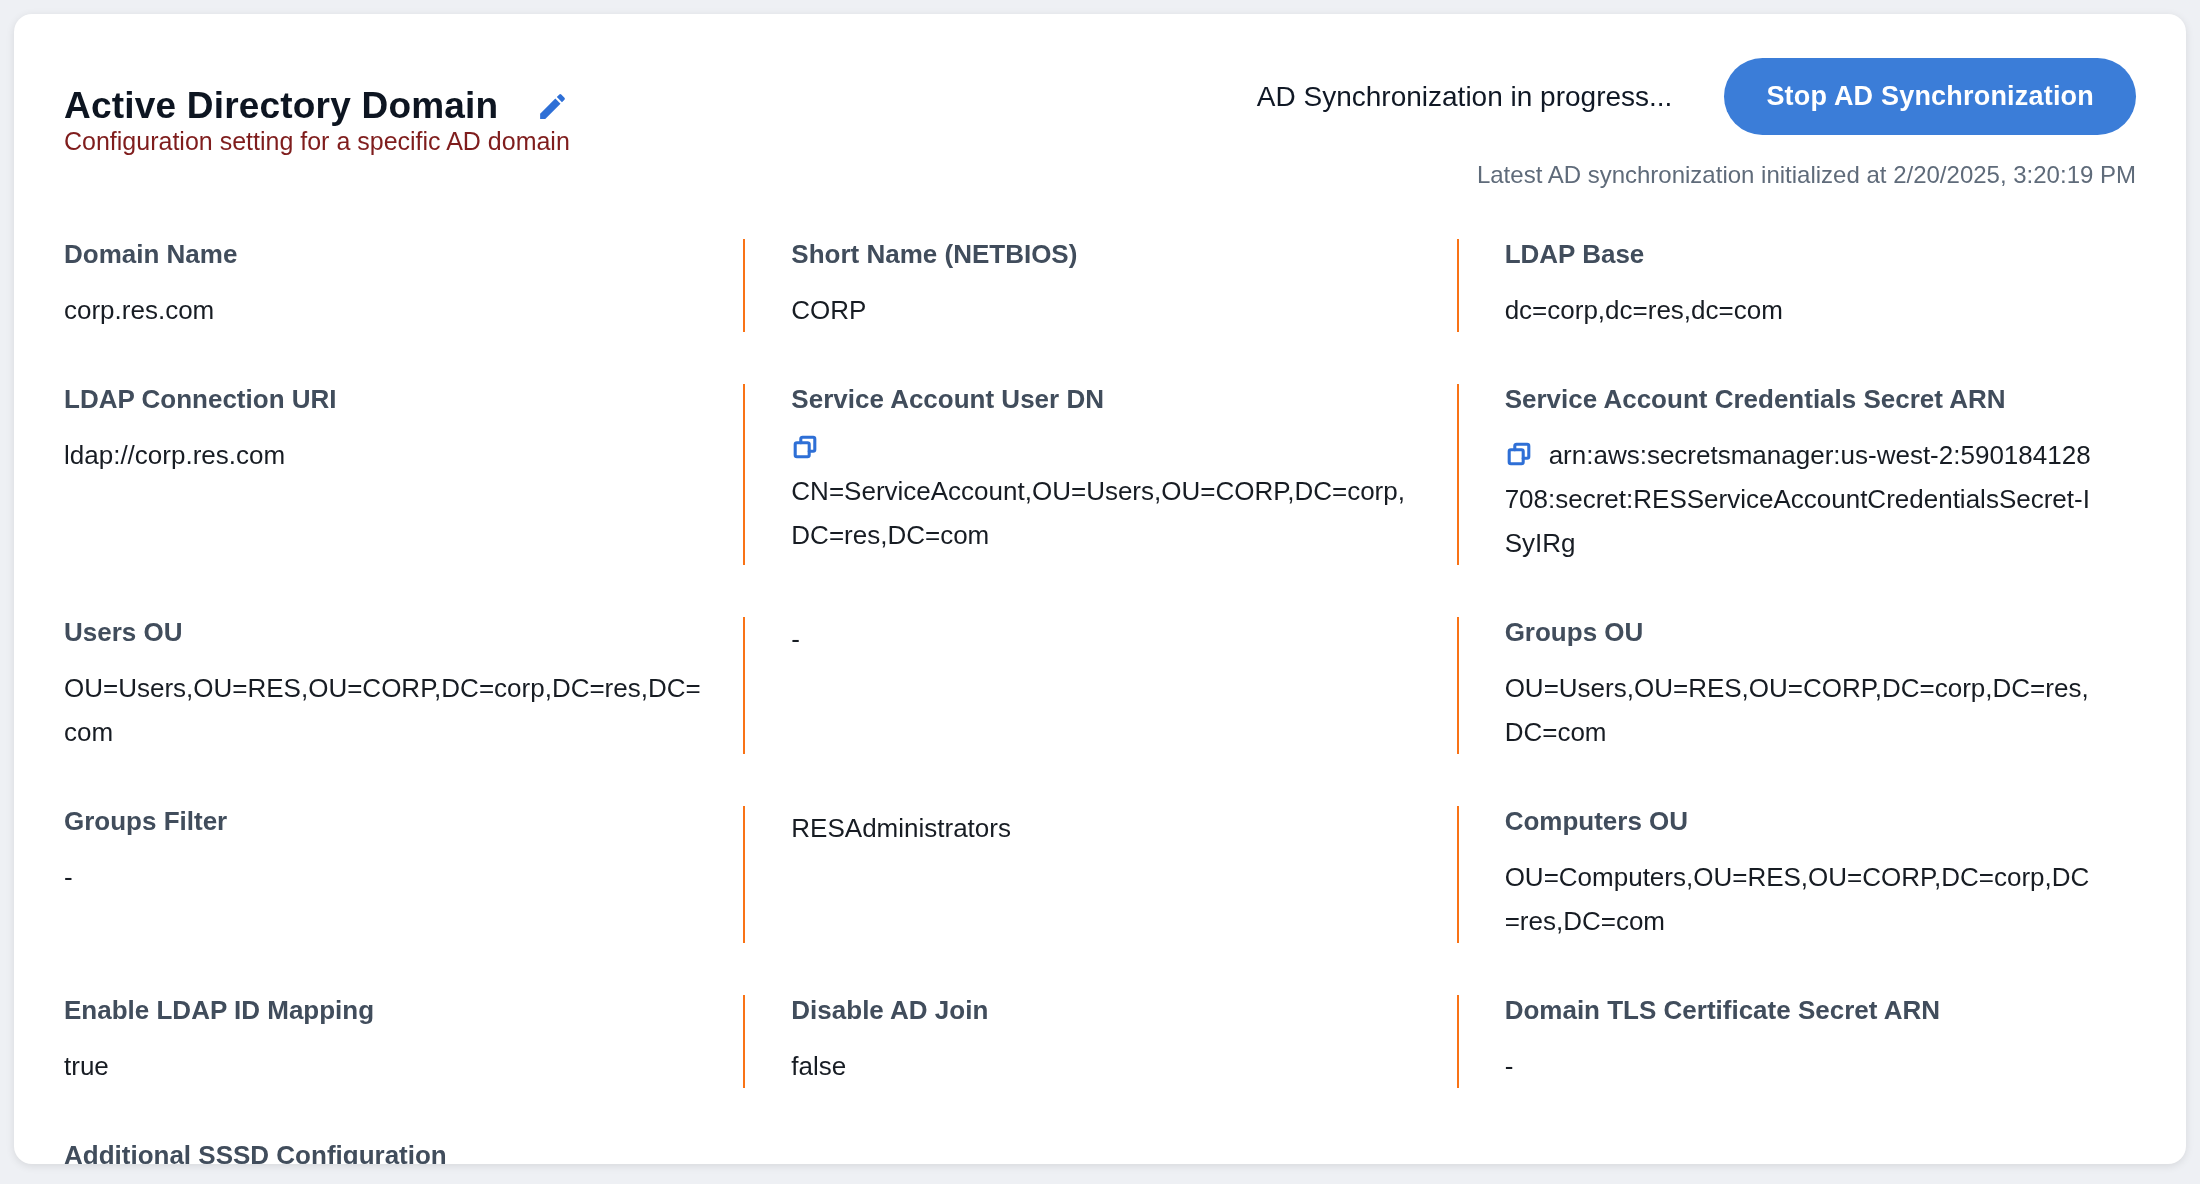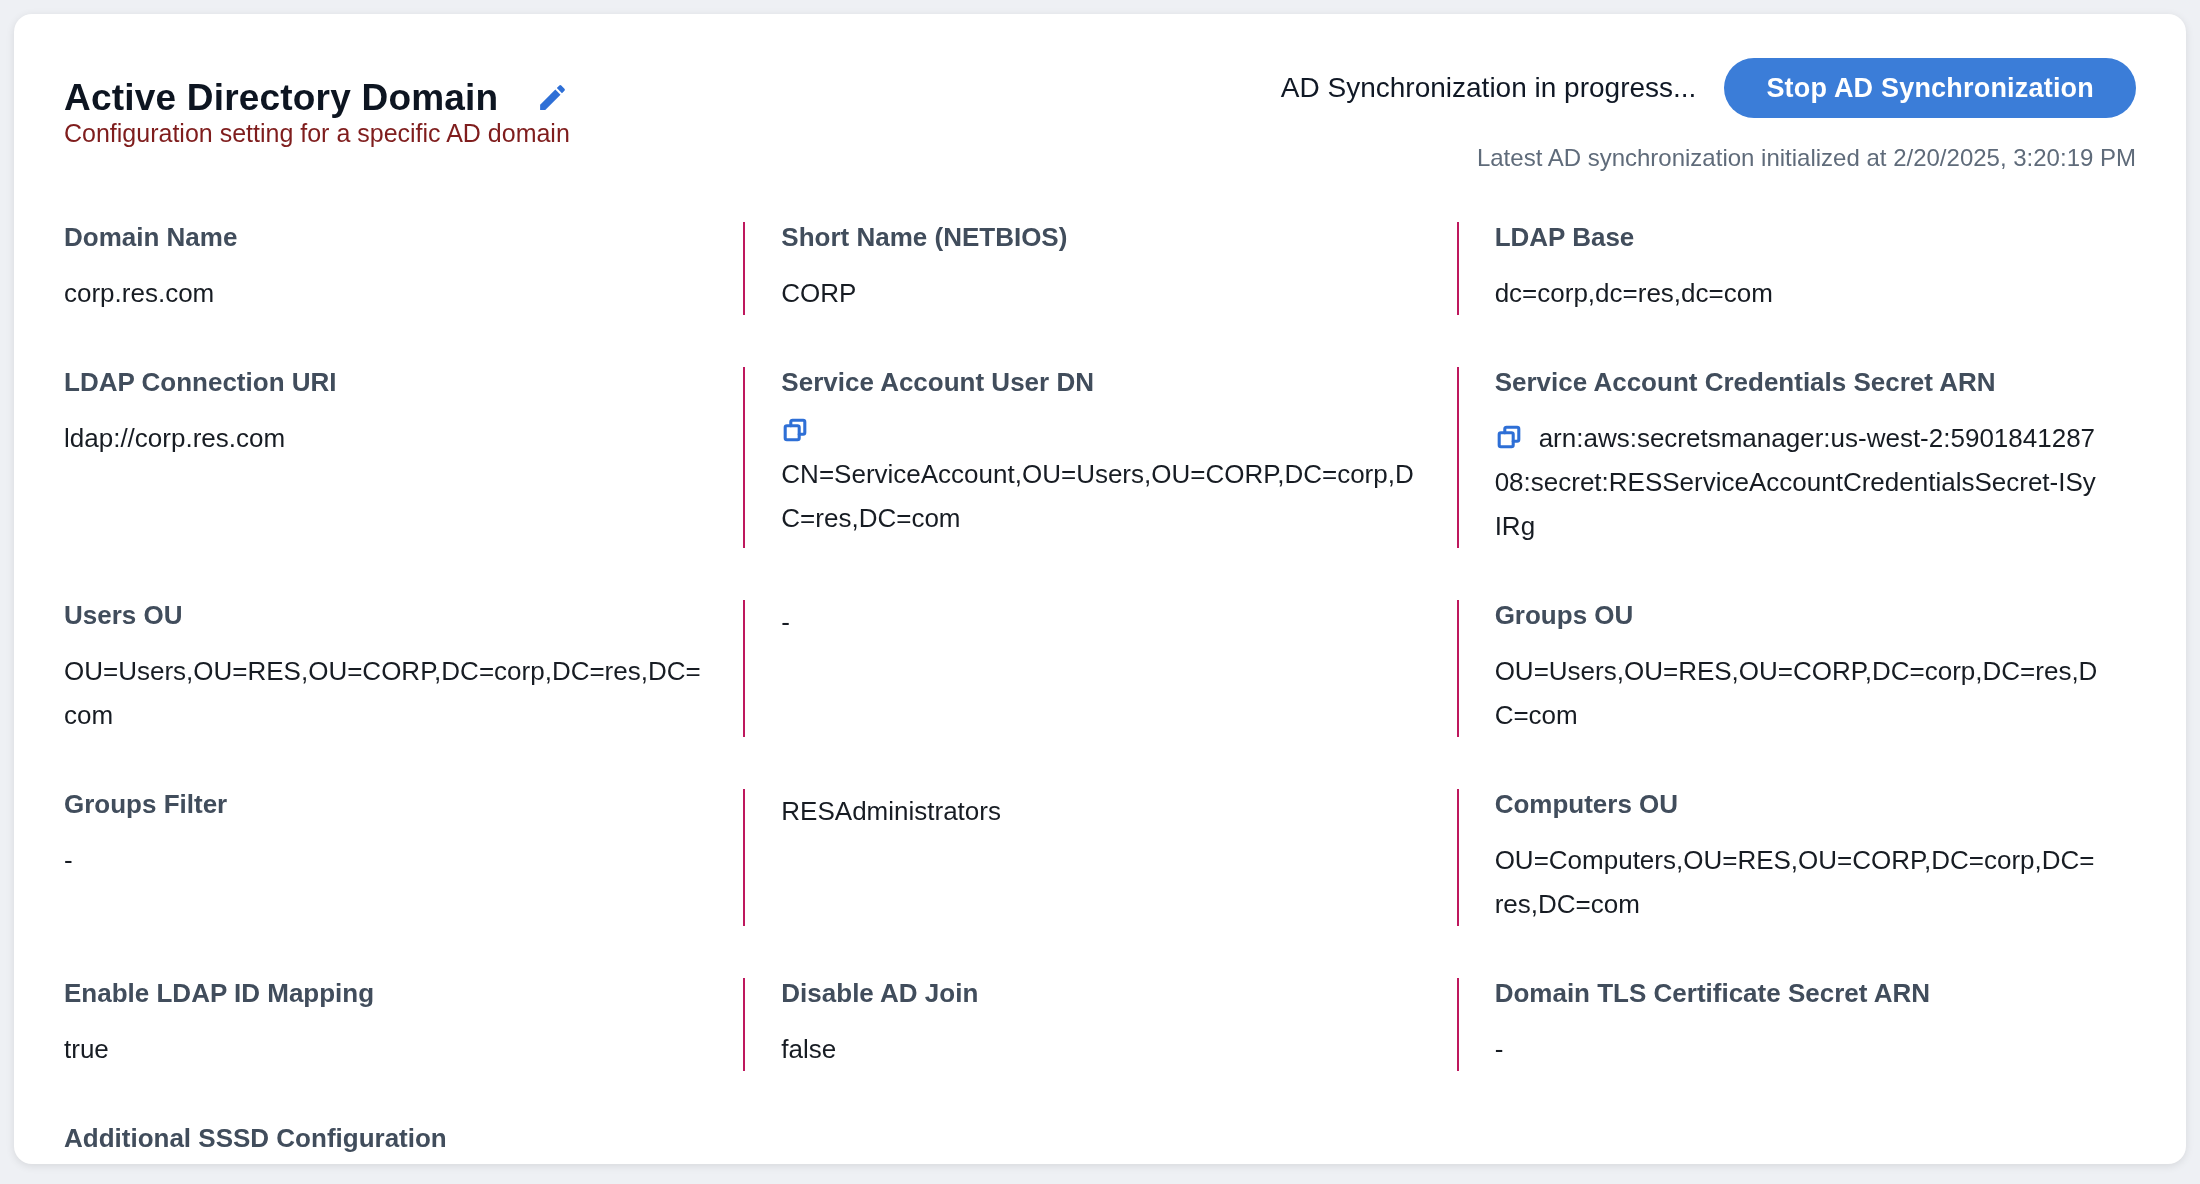--- a/index.html
+++ b/index.html
@@ -15,38 +15,38 @@
     box-shadow: 0 2px 8px rgba(0,0,0,0.10);
     padding: 38px 50px 0 50px; box-sizing: border-box;
     overflow: hidden;
   }
   .header { display: flex; justify-content: space-between; align-items: center; }
   .title-row { display: flex; align-items: center; gap: 38px; }
   .page-title { font-size: 37px; font-weight: 700; color: #0d1521; letter-spacing: 0.2px; }
   .edit-btn { display: inline-flex; cursor: pointer; margin-top: 4px; }
   .subtitle { margin-top: 0; font-size: 25px; color: #7f1d1d; }
   .header-right { display: flex; flex-direction: column; align-items: flex-end; gap: 26px; padding-top: 6px; }
-  .sync-row { display: flex; align-items: center; gap: 28px; }
+  .sync-row { display: flex; align-items: center; gap: 52px; }
   .sync-status { font-size: 28px; color: #101825; }
   .stop-btn {
     background: #3b7dd8; color: #ffffff; border: none; cursor: pointer;
     font-family: "Liberation Sans", sans-serif;
     font-size: 27px; font-weight: 700; letter-spacing: 0.2px;
-    height: 60px; padding: 0 42px; border-radius: 999px;
+    height: 77px; padding: 0 42px; border-radius: 999px;
   }
   .latest-sync { font-size: 24px; color: #5f6b7a; }
 
   .fields-grid {
     margin-top: 50px;
     display: grid;
     grid-template-columns: 1fr 1.05fr 1fr;
     row-gap: 52px;
   }
   .cell { box-sizing: border-box; padding-right: 34px; }
-  .cell.c2, .cell.c3 { border-left: 2px solid #be185d; padding-left: 36px; }
+  .cell.c2, .cell.c3 { border-left: 2px solid #f97316; padding-left: 46px; }
   .flabel { font-size: 26px; font-weight: 700; color: #414d5c; margin-bottom: 18px; }
   .fvalue { font-size: 26px; color: #171c23; line-height: 44px; word-break: break-all; }
   .copy-btn { display: inline-block; cursor: pointer; margin-right: 16px; vertical-align: -4px; line-height: 0; }
   .copy-btn.own-line { display: block; margin: 2px 0 8px 0; }
 </style>
 </head>
 <body>
 
 <div class="card">
 

